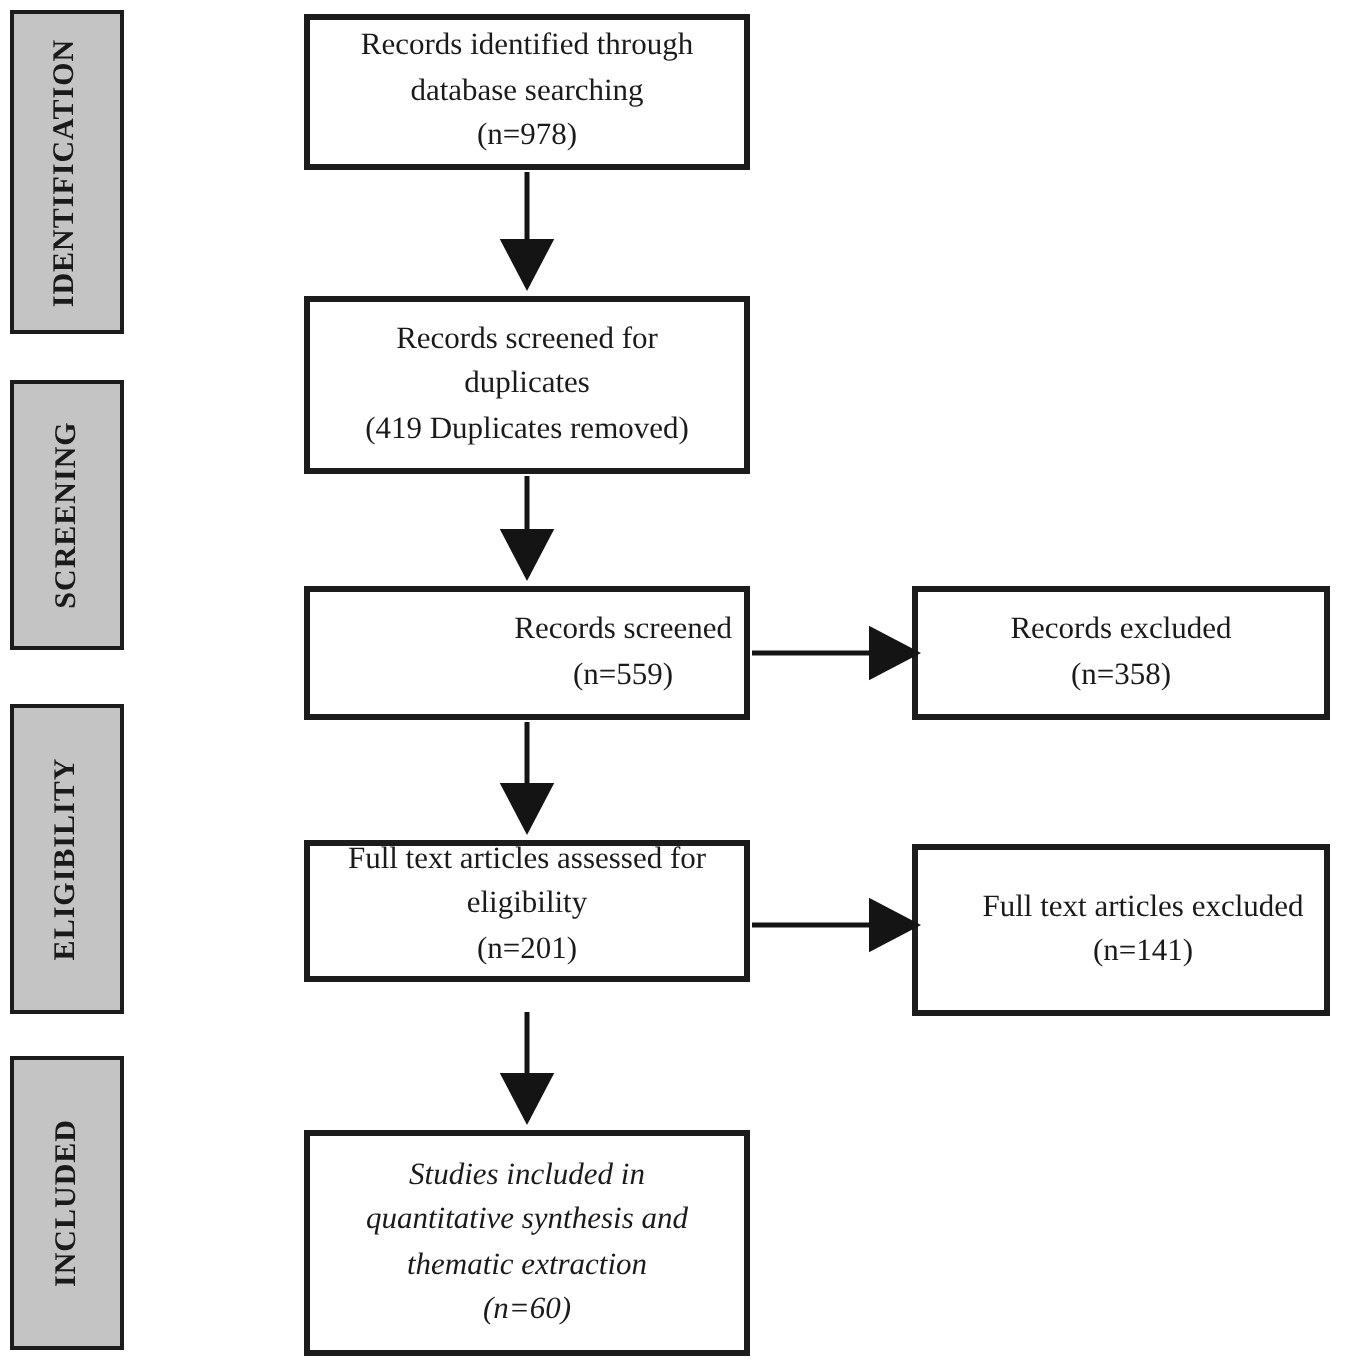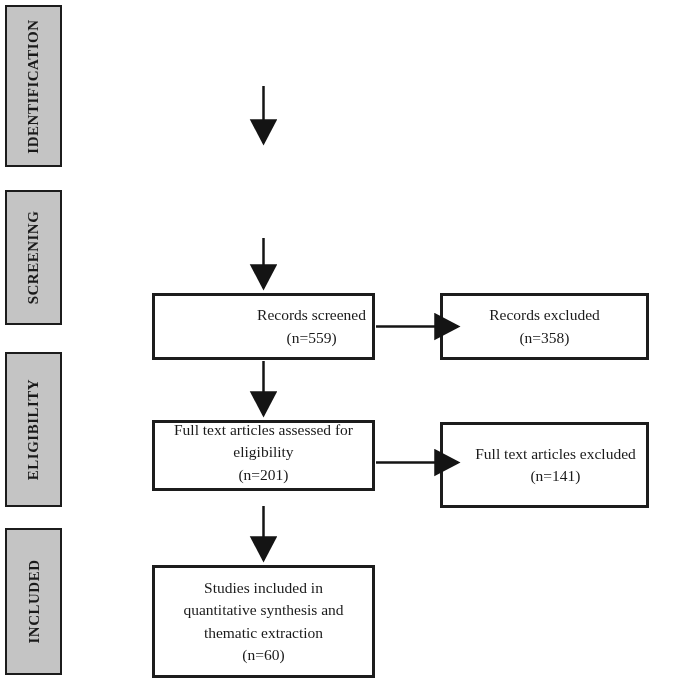--- a/index.html
+++ b/index.html
@@ -50,21 +50,21 @@
     justify-content: center;
     text-align: center;
   }
   .flow-box .box-text {
     white-space: pre-line;
     font-size: 15.5px;
     line-height: 1.45;
     padding: 2px 6px;
   }
   .main-col { left: 152px; width: 223px; }
-  .right-col { left: 440px; width: 209px; }
+  .right-col { left: 456px; width: 209px; }
   .arrows {
     position: absolute;
     top: 0; left: 0;
     width: 685px; height: 680px;
     pointer-events: none;
   }
 </style>
 </head>
 <body>
 
@@ -76,30 +76,40 @@
   <div class="stage-box" style="top:190px; height:135px;">
     <span class="stage-label">SCREENING</span>
   </div>
   <div class="stage-box" style="top:352px; height:155px;">
     <span class="stage-label">ELIGIBILITY</span>
   </div>
   <div class="stage-box" style="top:528px; height:147px;">
     <span class="stage-label">INCLUDED</span>
   </div>
 
+  <div class="flow-box main-col" style="top:7px; height:78px;">
+    <div class="box-text">Records identified through
+database searching
+(n=978)</div>
+  </div>
+  <div class="flow-box main-col" style="top:148px; height:89px;">
+    <div class="box-text">Records screened for
+duplicates
+(419 Duplicates removed)</div>
+  </div>
   <div class="flow-box main-col" style="top:293px; height:67px;justify-content:flex-end;">
     <div class="box-text">Records screened
 (n=559)</div>
   </div>
   <div class="flow-box main-col" style="top:420px; height:71px;align-items:flex-end;">
     <div class="box-text">Full text articles assessed for
 eligibility
 (n=201)</div>
   </div>
-  <div class="flow-box main-col" style="top:565px; height:113px;">
+  <div class="flow-box main-col" style="top:565px; height:113px;font-style:italic;">
     <div class="box-text">Studies included in
 quantitative synthesis and
 thematic extraction
 (n=60)</div>
   </div>
 
   <div class="flow-box right-col" style="top:293px; height:67px;">
     <div class="box-text">Records excluded
 (n=358)</div>
   </div>

